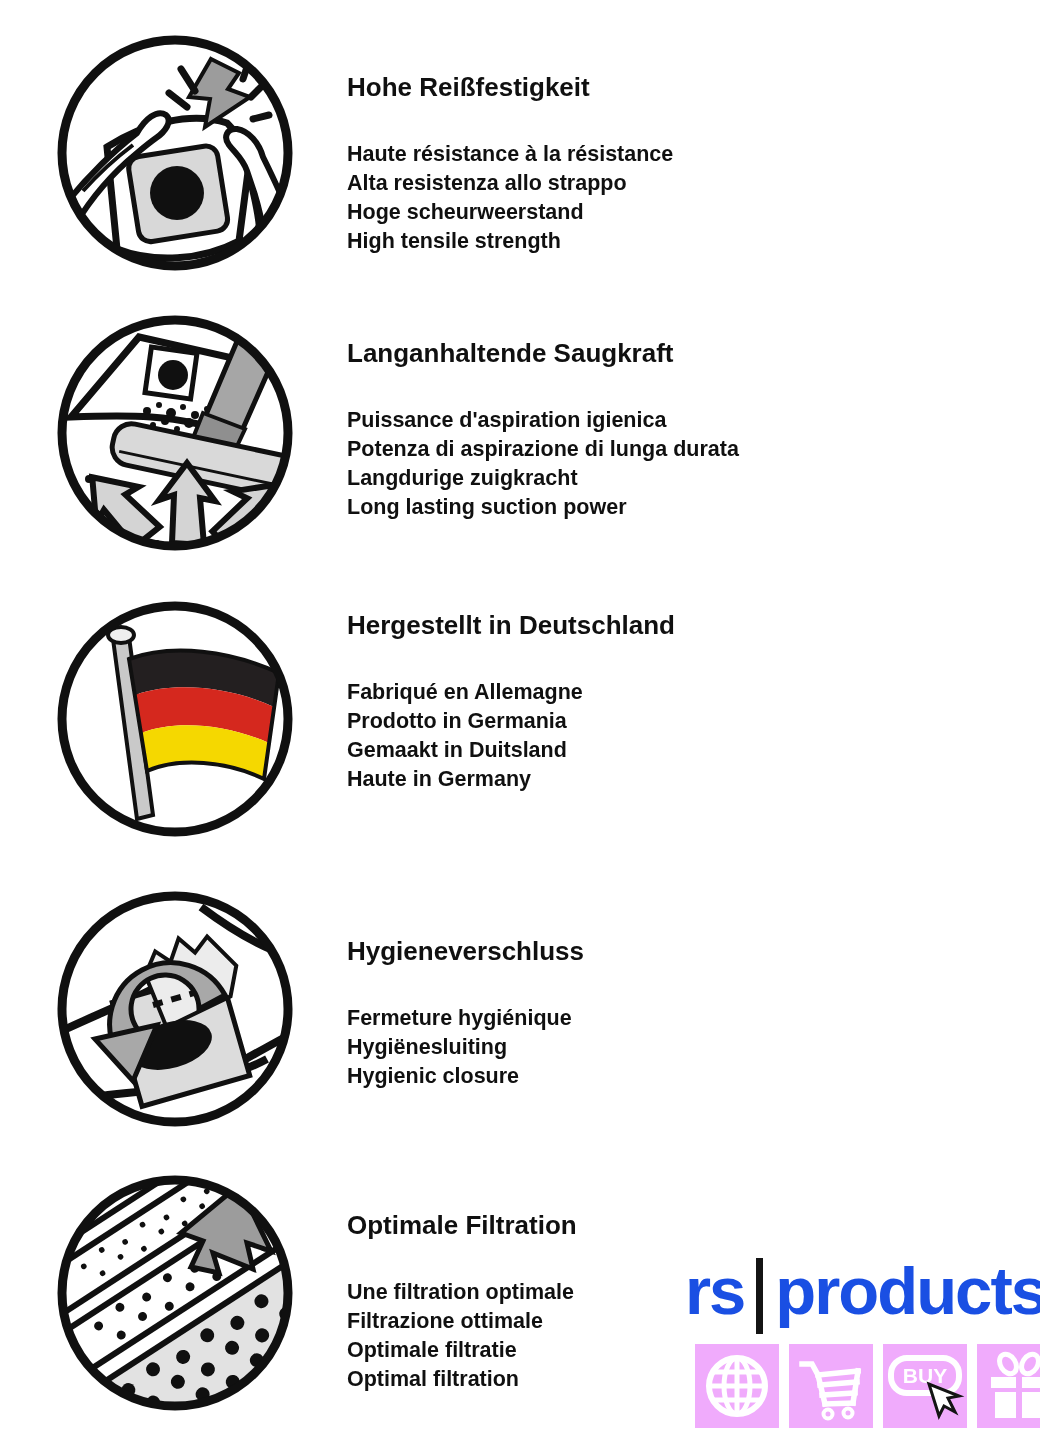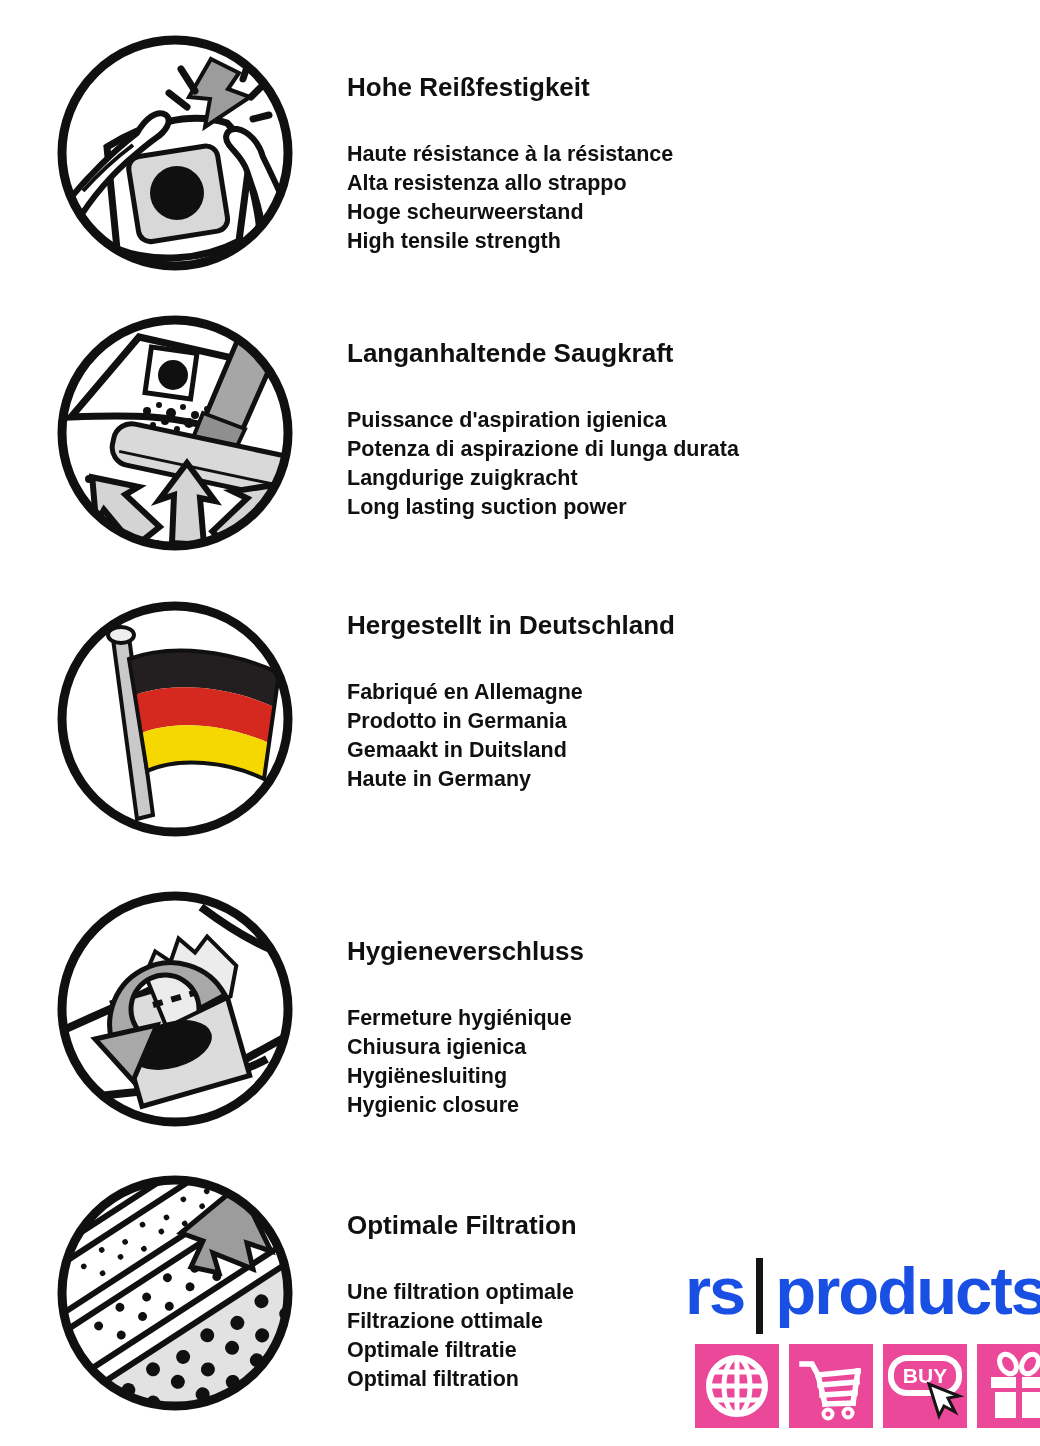--- a/index.html
+++ b/index.html
@@ -9,21 +9,21 @@
   .icon-circle svg{display:block;width:100%;height:100%;}
   .feature-text{position:absolute;left:318px;width:690px;}
   .feature-text h2{margin:0 0 38px 0;font-size:26px;line-height:30px;font-weight:bold;}
   .feature-text p{margin:0;font-size:21.5px;line-height:29px;font-weight:bold;}
   
   #brand-logo{position:absolute;left:656px;top:1248px;width:380px;height:86px;
               display:flex;align-items:flex-end;}
   #brand-logo .word{font-size:67px;font-weight:bold;color:#1a4fe3;letter-spacing:-2px;line-height:86px;}
   #brand-logo .bar{width:7px;height:76px;background:#141414;margin:0 12px 0 12px;}
   #brand-icons{position:absolute;left:666px;top:1344px;display:flex;gap:10px;}
-  .sq{width:84px;height:84px;background:#ec4899;}
+  .sq{width:84px;height:84px;background:#f0abfc;}
   .sq svg{display:block;width:84px;height:84px;}
 </style>
 </head>
 <body>
 
 <div id="page">
 
   <div class="icon-circle" style="top:31px">
     <svg viewBox="0 0 244 244">
       <defs>
@@ -182,21 +182,20 @@
         <ellipse cx="118" cy="158" rx="42" ry="23" fill="#101010" transform="rotate(-16 118 158)"></ellipse>
         <path d="M64 166 A 58 58 0 1 1 172 108 L 146 122 A 34 34 0 1 0 90 148 Z" fill="#a8a8a8" stroke="#101010" stroke-width="5"></path>
         <polygon points="42,152 104,138 80,194" fill="#a8a8a8" stroke="#101010" stroke-width="5"></polygon>
       </g>
       <circle cx="122" cy="122" r="113" fill="none" stroke="#101010" stroke-width="9"></circle>
     </svg>
   </div>
   <div class="feature-text" style="top:936px">
     <h2>Hygieneverschluss</h2>
     <p>Fermeture hygiénique</p>
-    <p>Chiusura igienica</p>
     <p>Hygiënesluiting</p>
     <p>Hygienic closure</p>
   </div>
 
   <div class="icon-circle" style="top:1171px">
     <svg viewBox="0 0 244 244">
       <defs>
           <clipPath id="c5">
             <circle cx="122" cy="122" r="110"></circle>
           </clipPath>

